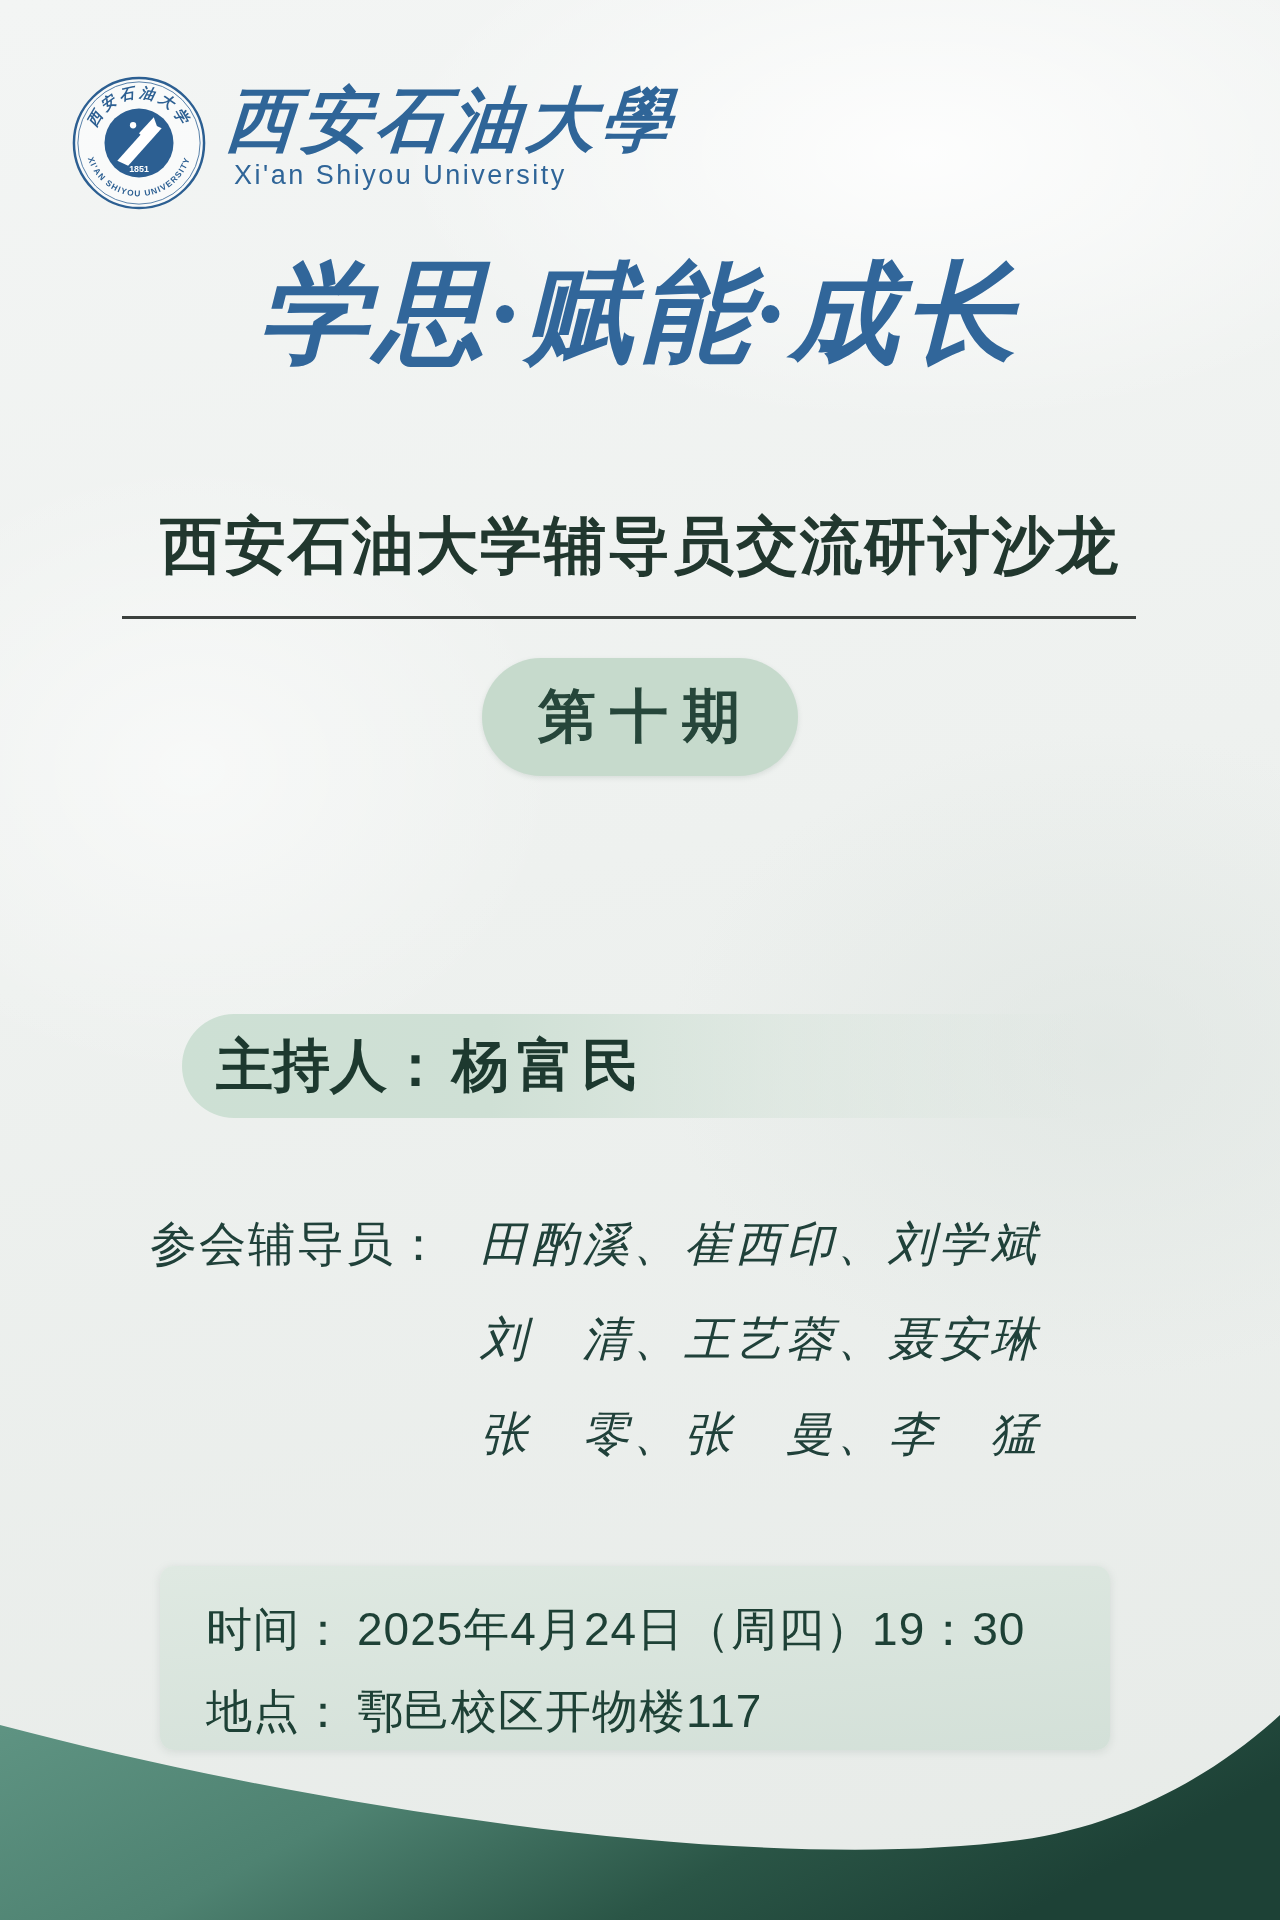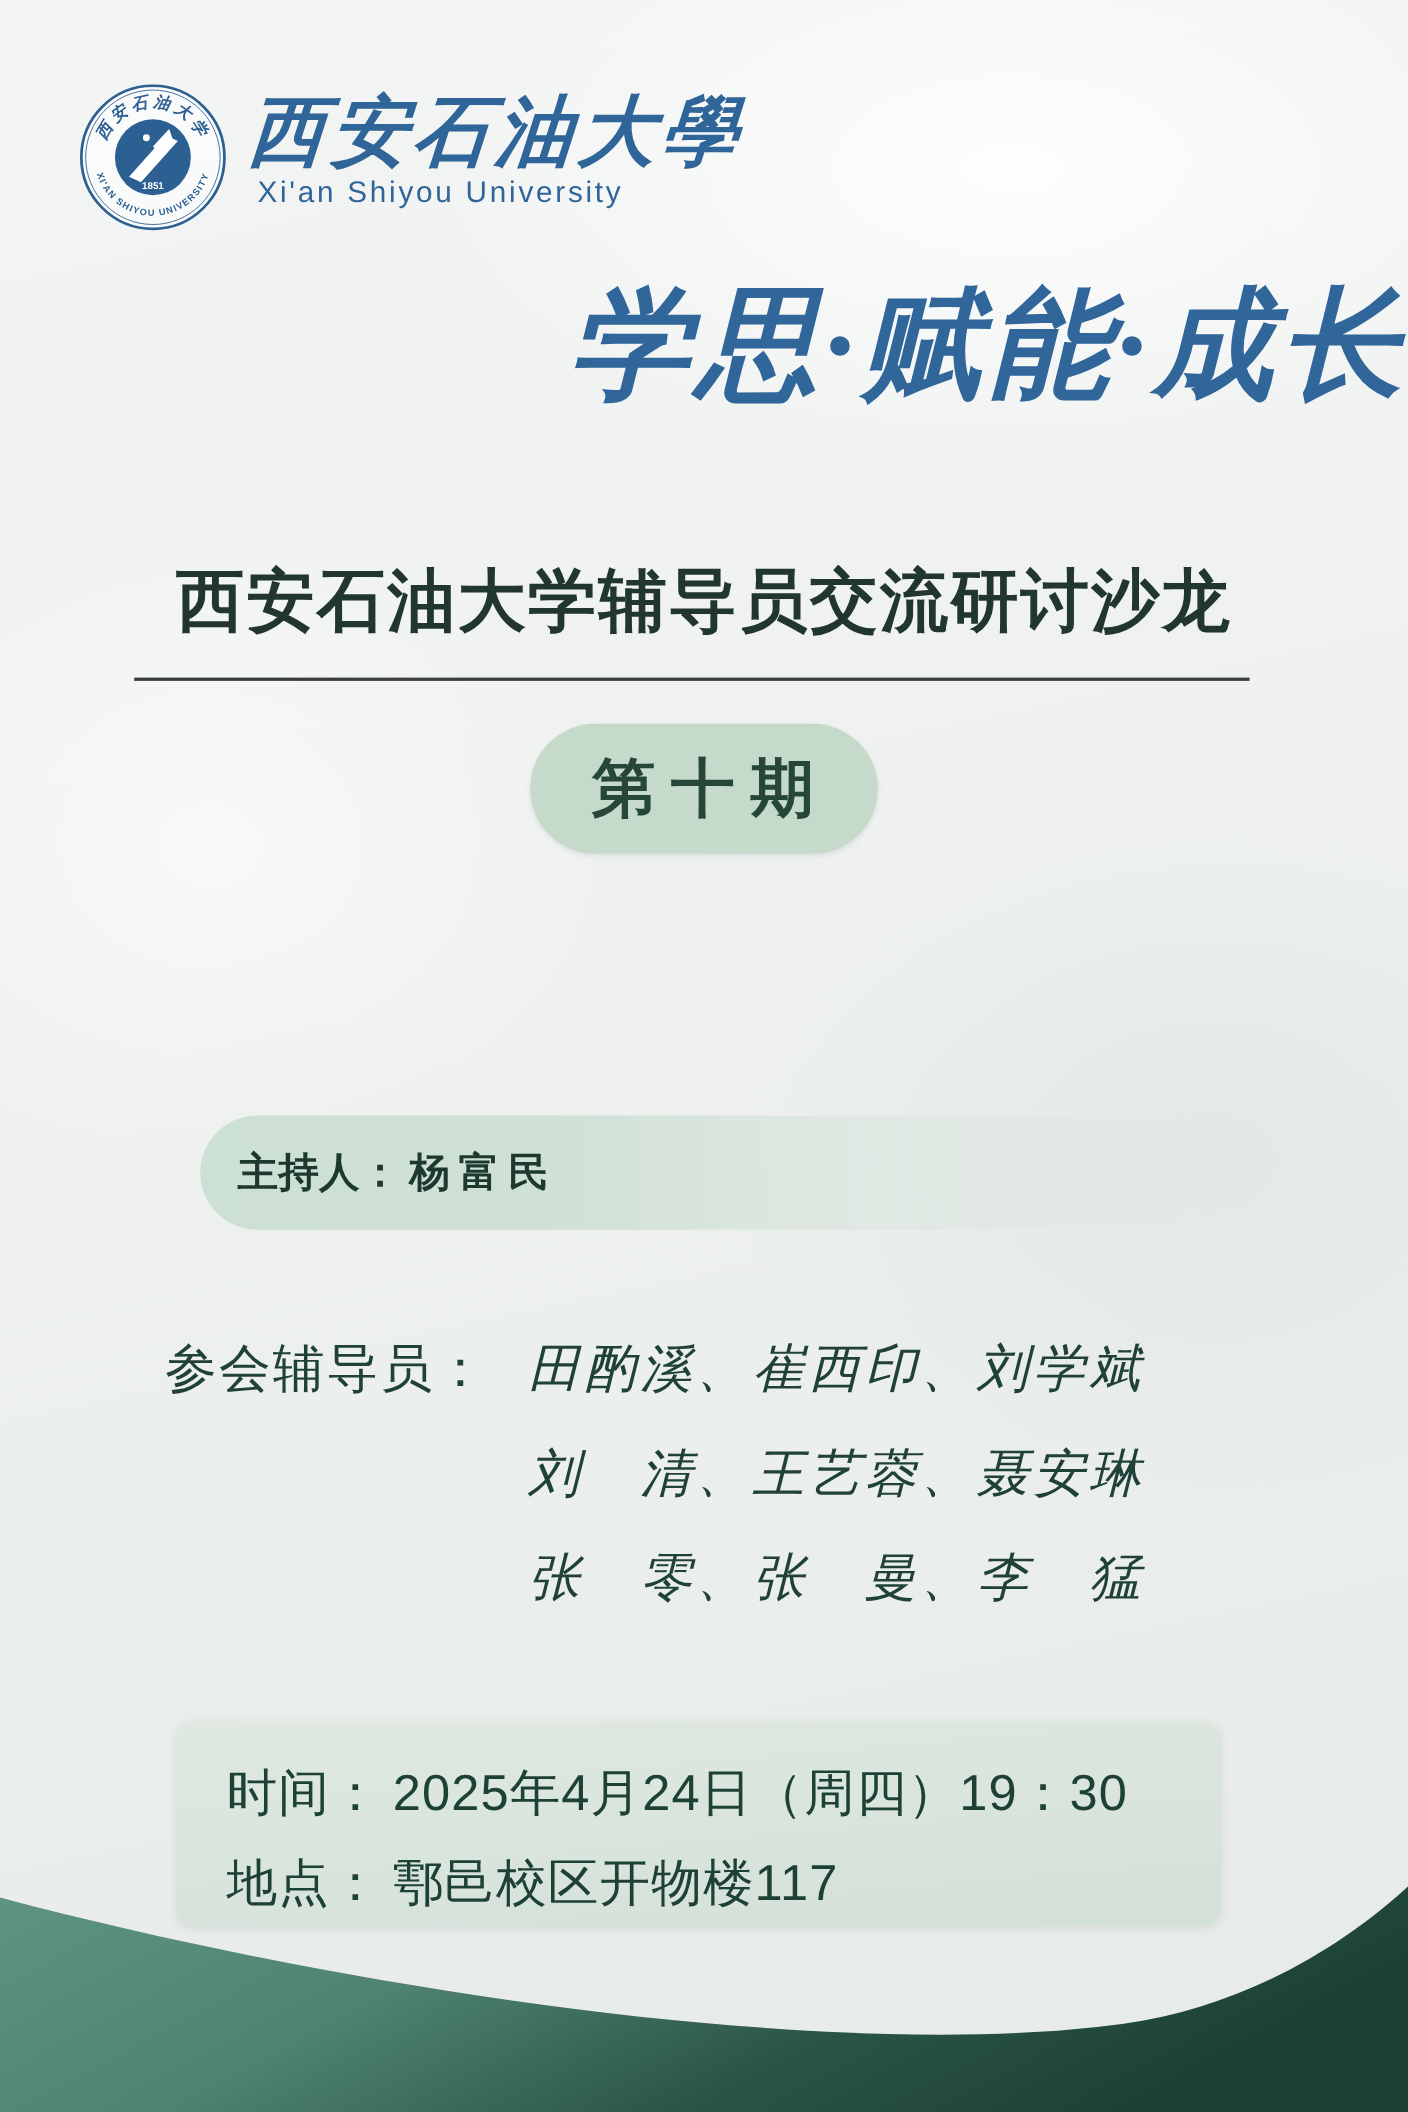--- a/index.html
+++ b/index.html
@@ -23,21 +23,21 @@
     color:#2f6598;letter-spacing:5px;transform:skewX(-4deg);
     white-space:nowrap;
   }
   .lockup-en{
     position:absolute;left:234px;top:160px;
     font-size:27px;color:#2f6598;letter-spacing:2.5px;font-weight:500;
     white-space:nowrap;
   }
 
   .slogan{
-    position:absolute;left:0;right:0;top:240px;text-align:right;
+    position:absolute;left:0;right:0;top:240px;text-align:center;
     font-family:"Liberation Serif","DejaVu Serif",serif;
     font-style:italic;font-weight:900;font-size:110px;
     color:#31669a;letter-spacing:6px;white-space:nowrap;
   }
 
   .subtitle{
     position:absolute;left:0;right:0;top:504px;text-align:center;
     font-family:"Liberation Serif","DejaVu Serif",serif;
     font-weight:700;font-size:62px;color:#21372e;letter-spacing:2px;
     white-space:nowrap;
@@ -61,21 +61,21 @@
 
   .host-band{
     position:absolute;left:182px;right:0;top:1014px;height:104px;
     border-radius:62px 0 0 62px;
     background:linear-gradient(90deg,#cde0d4 0%, #cfe0d5 28%, rgba(215,228,219,0.55) 55%, rgba(234,238,235,0) 82%);
     display:flex;align-items:center;padding-left:34px;box-sizing:border-box;
     white-space:nowrap;
   }
   .host-label,.host-name{
     font-family:Liberation Serif, serif;
-    font-size:37px;font-weight:700;color:#1d392f;
+    font-size:57px;font-weight:700;color:#1d392f;
   }
   .host-name{margin-left:8px;letter-spacing:8px;}
   .host-title{font-size:42px;color:#28483d;margin-left:56px;letter-spacing:2px;font-weight:500;}
 
   .participants{position:absolute;left:150px;top:1196px;display:flex;align-items:flex-start;}
   .participants-label{font-size:47px;color:#20413a;line-height:95px;letter-spacing:2px;white-space:nowrap;}
   .participants-lines{margin-left:36px;}
   .participant-line{font-size:47px;color:#20413a;line-height:95px;letter-spacing:4px;white-space:nowrap;font-style:italic;}
 
   .info-card{

